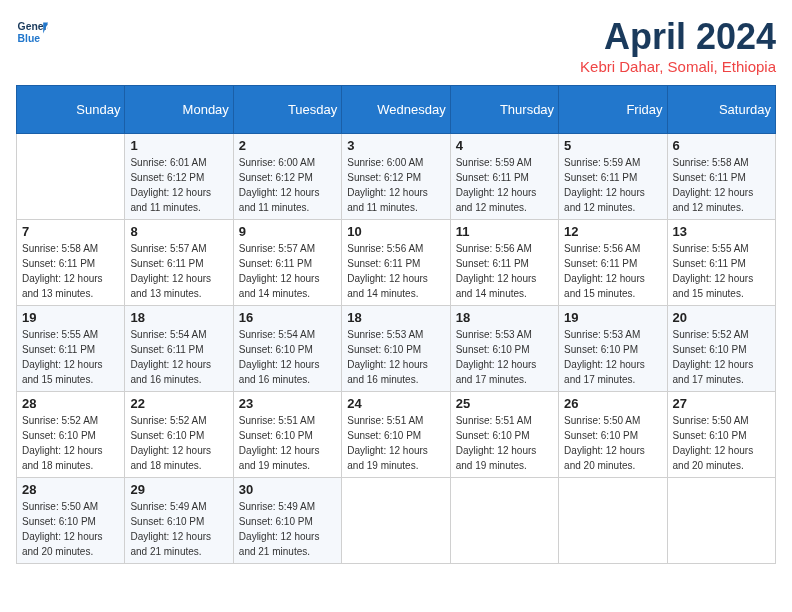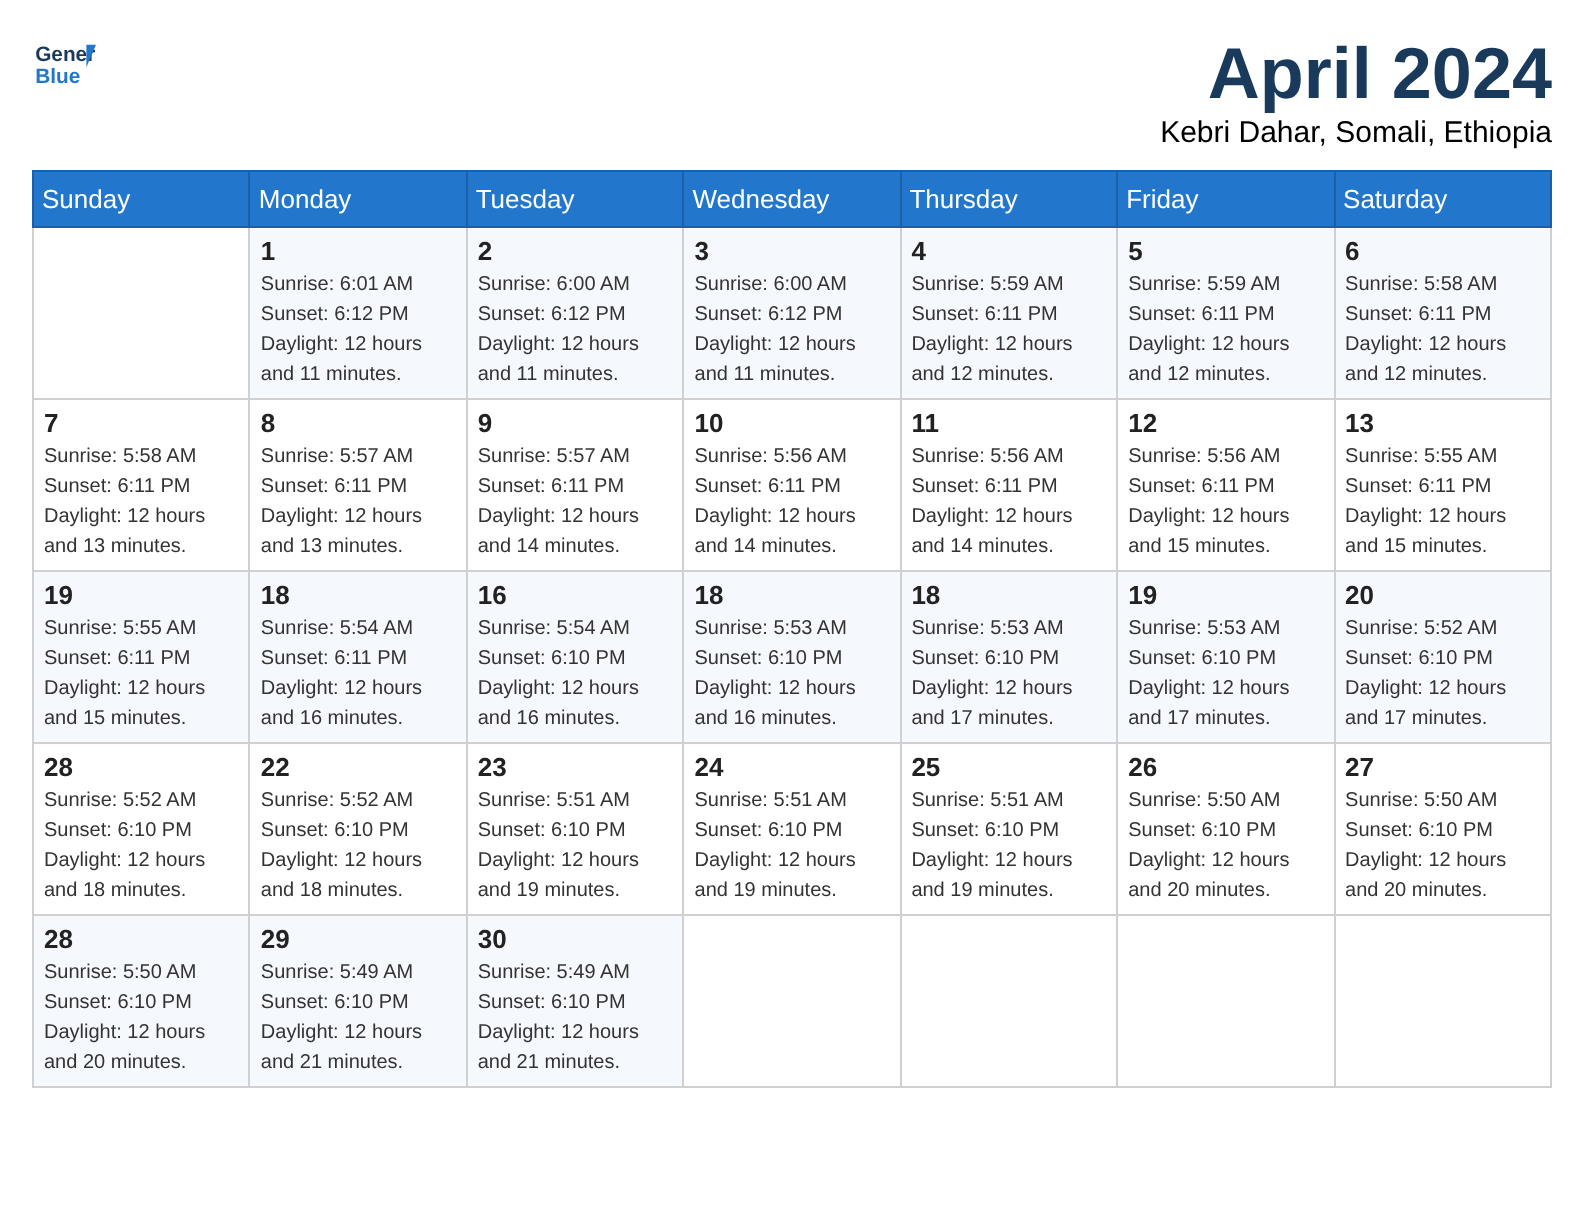--- a/index.html
+++ b/index.html
@@ -26,32 +26,32 @@
       height: 32px;
     }
     .title-block { text-align: right; }
     .month-title {
       font-size: 36px;
       color: #1a3a5c;
       font-weight: 700;
     }
     .location {
       font-size: 15px;
-      color: #000000;
+      color: #ef4444;
     }
     table {
       width: 100%;
       border-collapse: collapse;
       font-size: 11px;
     }
     thead tr th {
       background: #2277cc;
       color: #fff;
-      padding: 6px 4px;
-      text-align: left;
+      padding: 16px 4px;
+      text-align: right;
       font-size: 13px;
       font-weight: normal;
       border: 1px solid #1a5fa8;
     }
     tbody tr td {
       border: 1px solid #d0d0d0;
       vertical-align: top;
       padding: 4px 5px;
       min-height: 80px;
       width: 14.28%;

